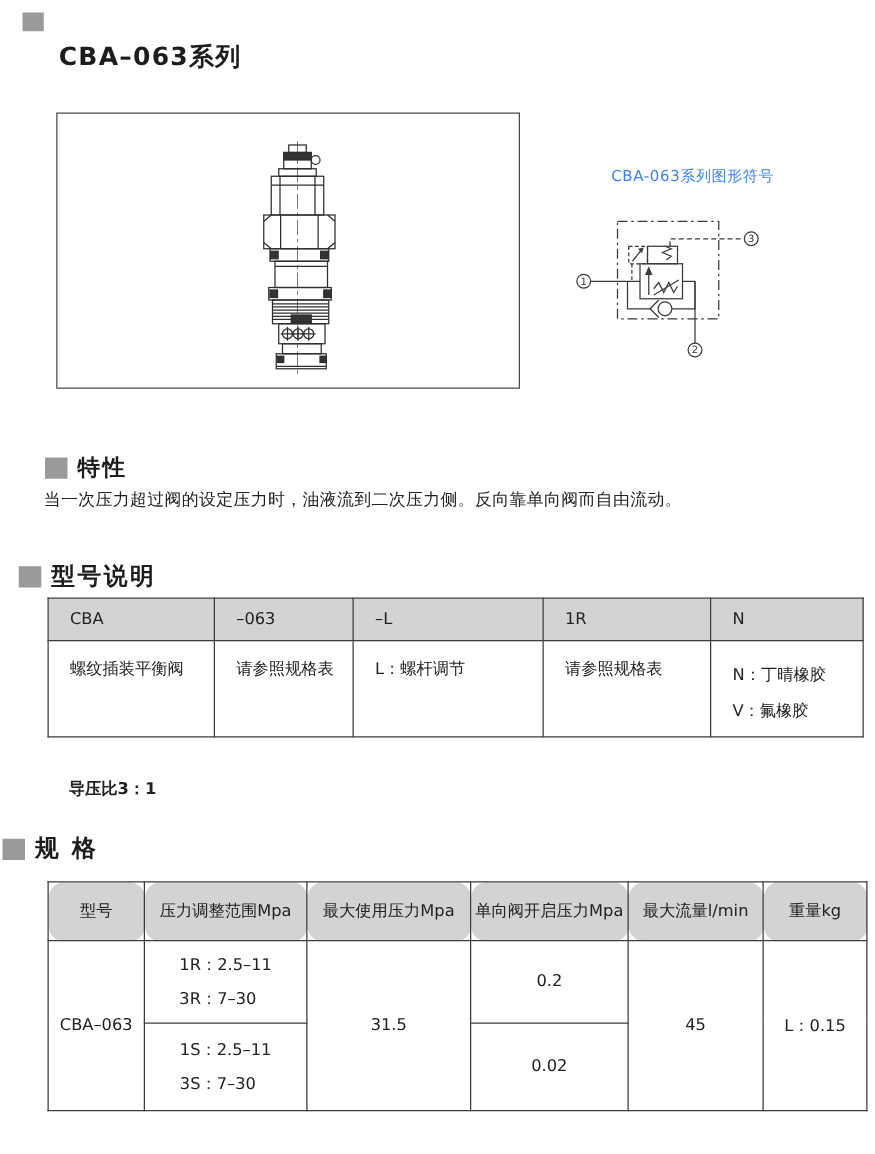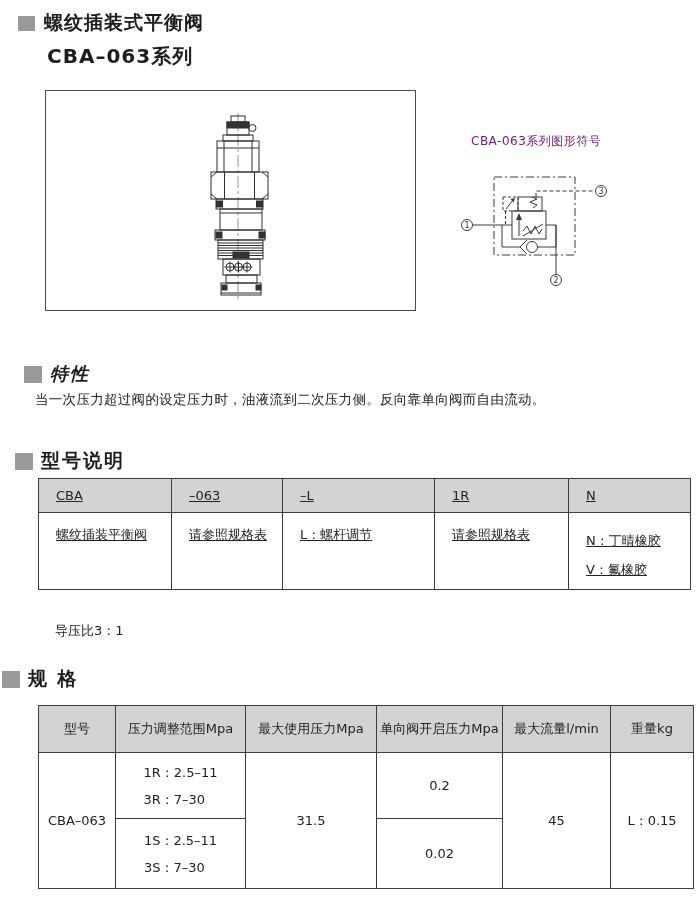--- a/index.html
+++ b/index.html
@@ -15,61 +15,60 @@
   .title-line1 { font-size:19px; font-weight:700; letter-spacing:1px; }
   .title-line2 { font-size:20px; font-weight:700; margin:7px 0 16px 29px; letter-spacing:1px; }
 
   
   .drawing-box {
     position:absolute; left:45px; top:90px; width:369px; height:219px;
     border:1px solid #4a4a4a; background:#fff;
   }
   
   .symbol-area { position:absolute; left:455px; top:133px; width:240px; }
-  .symbol-title { font-size:12px; color:#701a75; margin-left:16px; letter-spacing:0.5px; }
+  .symbol-title { font-size:12px; color:#3b82f6; margin-left:34px; letter-spacing:0.5px; }
   .symbol-svg { position:absolute; left:0; top:30px; }
 
   
   .sec-head { position:absolute; display:flex; align-items:center; gap:8px; }
   .sec-head .bullet-sq { width:18px; height:17px; }
   .sec-title { font-size:19px; font-weight:700; letter-spacing:2px; }
 
   .features-body {
     position:absolute; left:35px; top:391px; width:640px;
     font-size:13.5px; color:#222; letter-spacing:0.3px;
   }
 
   
   table { border-collapse:collapse; table-layout:fixed; position:absolute; background:#fff; }
   td { border:1.5px solid #3c3c3c; font-size:13px; color:#222; }
   .t1 { left:38px; top:478px; width:652px; }
-  .t1 td { padding:0 0 0 17px; vertical-align:middle;text-decoration:underline; }
+  .t1 td { padding:0 0 0 17px; vertical-align:middle; }
   .t1 tr.gray td { background:#d3d3d3; height:33px; }
   .t1 tr.r2 td { height:32px; }
   .t1 tr.r3 td { height:63px; vertical-align:top; padding-top:13px; }
   .t1 .seal-line { line-height:29px; }
   .t2 { left:38px; top:705px; width:655px; }
-  .t2 td { text-align:center; vertical-align:middle; }
+  .t2 td { text-align:center; vertical-align:middle;border-radius:12px; }
   .t2 tr.gray td { background:#d3d3d3; height:44px; }
   .t2 tr.b1 td { height:63px;margin-top:20px; }
   .t2 tr.b2 td { height:67px; }
   .range-block { display:inline-block; text-align:left; line-height:27px; }
 
   .note {
-    position:absolute; left:55px; top:622px; font-size:13px; color:#222;
+    position:absolute; left:55px; top:622px; font-size:13px; color:#222;font-weight:bold;
   }
   svg { display:block; }
 </style>
 </head>
 <body>
 
 <div class="title-block">
   <div class="title-row">
     <span class="bullet-sq"></span>
-    <span class="title-line1">螺纹插装式平衡阀</span>
   </div>
   <div class="title-line2">CBA–063系列</div>
 </div>
 
 <div class="drawing-box">
   <svg viewBox="0 0 369 219" width="369" height="219">
 
     <line x1="192" y1="22" x2="192" y2="210" stroke="#777" stroke-width="0.8" stroke-dasharray="12 3 3 3"></line>
     <g stroke="#2e2e2e" stroke-width="1" fill="none">
 
@@ -171,21 +170,21 @@
       <circle cx="146" cy="28" r="5.5"></circle>
     </g>
     <g font-size="8" fill="#333" text-anchor="middle" font-family="DejaVu Sans, sans-serif">
       <text x="12" y="64.8">1</text>
       <text x="101" y="119.8">2</text>
       <text x="146" y="30.8">3</text>
     </g>
   </svg>
 </div>
 
-<div class="sec-head" style="left:24px; top:362px;font-style:italic;">
+<div class="sec-head" style="left:36px; top:362px;">
   <span class="bullet-sq"></span>
   <span class="sec-title" style="font-size:18px;">特性</span>
 </div>
 <div class="features-body">当一次压力超过阀的设定压力时，油液流到二次压力侧。反向靠单向阀而自由流动。</div>
 
 <div class="sec-head" style="left:15px; top:448px;font-family:Liberation Mono, monospace;">
   <span class="bullet-sq"></span>
   <span class="sec-title">型号说明</span>
 </div>
 

